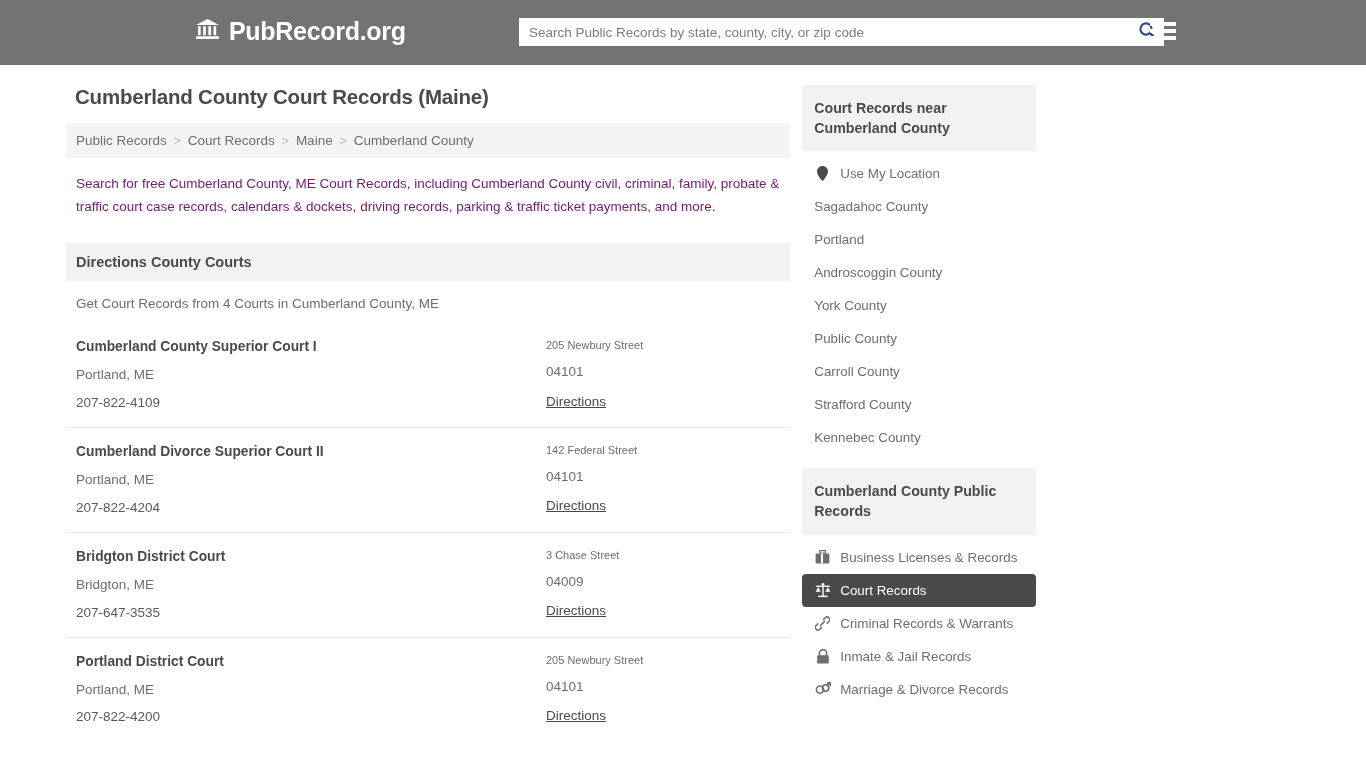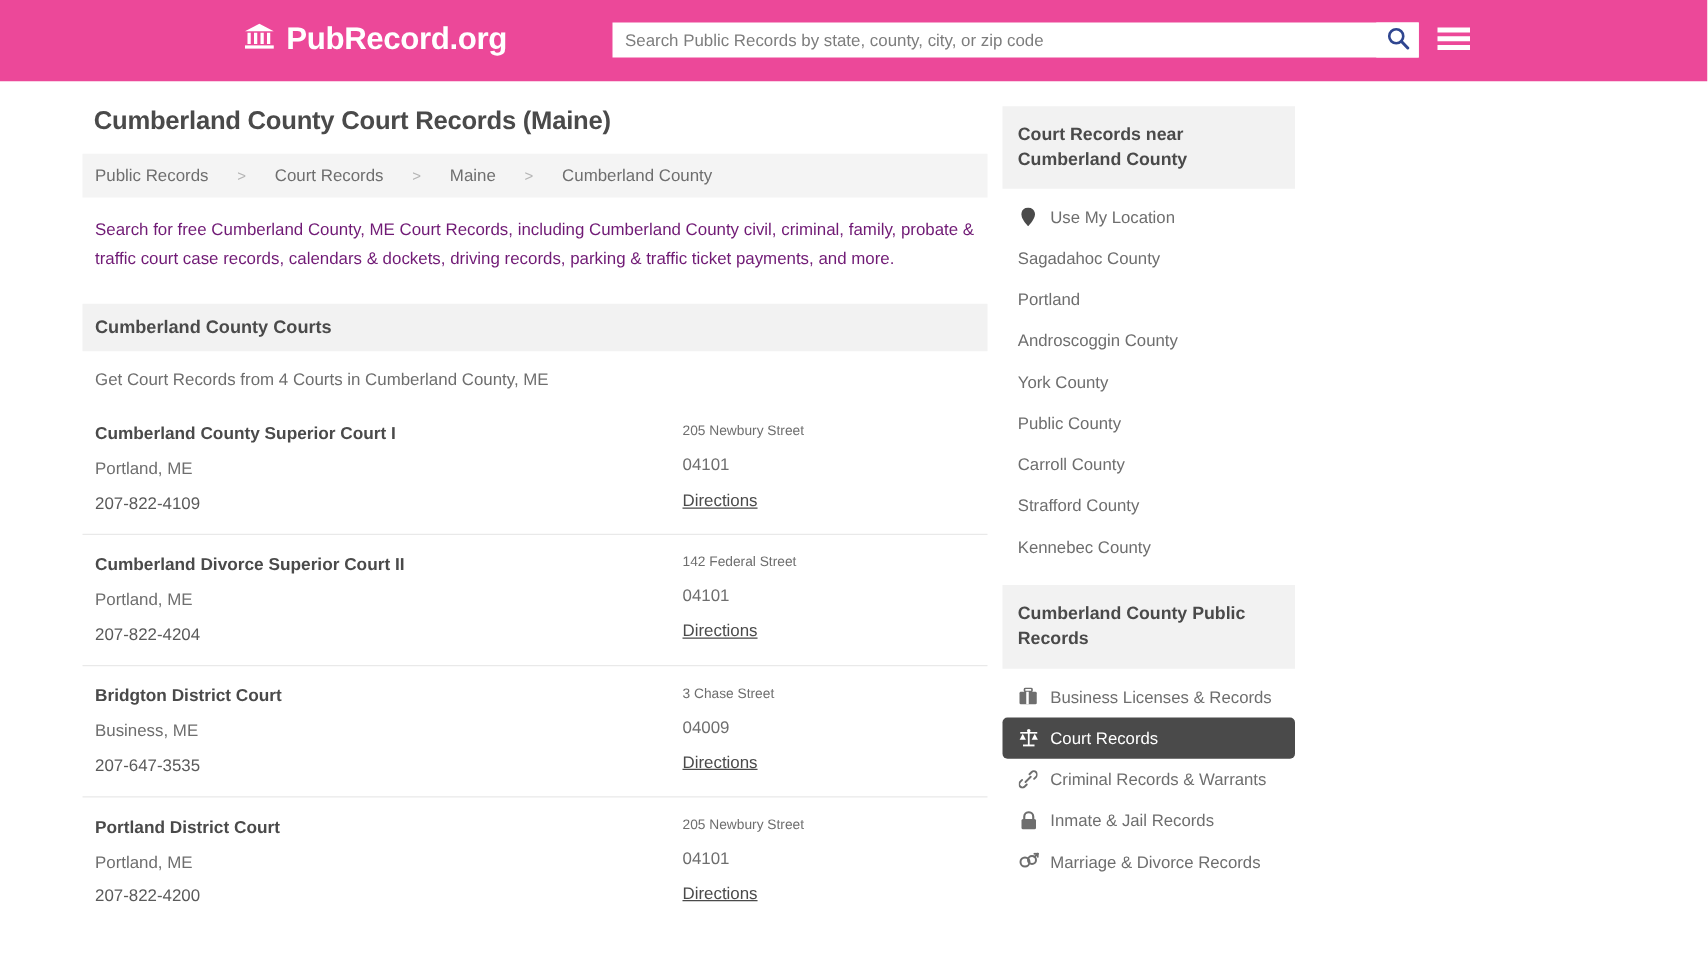--- a/index.html
+++ b/index.html
@@ -10,21 +10,21 @@
     width: 1366px;
     height: 768px;
     overflow: hidden;
     background: #ffffff;
     font-family: "Liberation Sans", sans-serif;
   }
 
   
   .site-header {
     height: 65px;
-    background: #ec4899;
+    background: #737373;
     display: flex;
     align-items: center;
     position: relative;
   }
   .brand {
     position: absolute;
     left: 195px;
     top: 17px;
     display: flex;
     align-items: center;
@@ -36,21 +36,21 @@
   .brand-text {
     color: #ffffff;
     font-size: 25px;
     font-weight: bold;
     letter-spacing: -0.3px;
     line-height: 1;
     white-space: nowrap;
   }
   .search-wrap {
     position: absolute;
-    left: 490px;
+    left: 519px;
     top: 18px;
     width: 645px;
     height: 28px;
     background: #ffffff;
     display: flex;
     align-items: center;
   }
   .search-input {
     flex: 1;
     height: 100%;
@@ -119,21 +119,21 @@
 
   
   .breadcrumb {
     background: #f4f4f4;
     padding: 10px 10px;
     font-size: 13.5px;
     color: #6e6e6e;
     display: flex;
     align-items: center;
     flex-wrap: wrap;
-    gap: 16px;
+    gap: 0;
   }
   .crumb {
     color: #6e6e6e;
     text-decoration: none;
     cursor: pointer;
   }
   .crumb-sep {
     color: #b5b5b5;
     margin: 0 7px;
     font-size: 12px;
@@ -302,21 +302,21 @@
         <a class="crumb">Court Records</a>
         <span class="crumb-sep">&gt;</span>
         <a class="crumb">Maine</a>
         <span class="crumb-sep">&gt;</span>
         <a class="crumb">Cumberland County</a>
       </div>
 
       <p class="intro">Search for free Cumberland County, ME Court Records, including Cumberland County civil, criminal, family, probate &amp; traffic court case records, calendars &amp; dockets, driving records, parking &amp; traffic ticket payments, and more.</p>
 
       <div class="section-band">
-        <h2>Cumberland County Courts</h2>
+        <h2>Directions County Courts</h2>
       </div>
       <p class="section-sub">Get Court Records from 4 Courts in Cumberland County, ME</p>
 
       <div class="court-list">
 
         <div class="court-row">
           <div class="court-left">
             <div class="court-name">Cumberland County Superior Court I</div>
             <div class="court-city">Portland, ME</div>
             <div class="court-phone">207-822-4109</div>
@@ -337,21 +337,21 @@
           <div class="court-right">
             <div class="court-street">142 Federal Street</div>
             <div class="court-zip">04101</div>
             <a class="directions-link">Directions</a>
           </div>
         </div>
 
         <div class="court-row">
           <div class="court-left">
             <div class="court-name">Bridgton District Court</div>
-            <div class="court-city">Business, ME</div>
+            <div class="court-city">Bridgton, ME</div>
             <div class="court-phone">207-647-3535</div>
           </div>
           <div class="court-right">
             <div class="court-street">3 Chase Street</div>
             <div class="court-zip">04009</div>
             <a class="directions-link">Directions</a>
           </div>
         </div>
 
         <div class="court-row">

